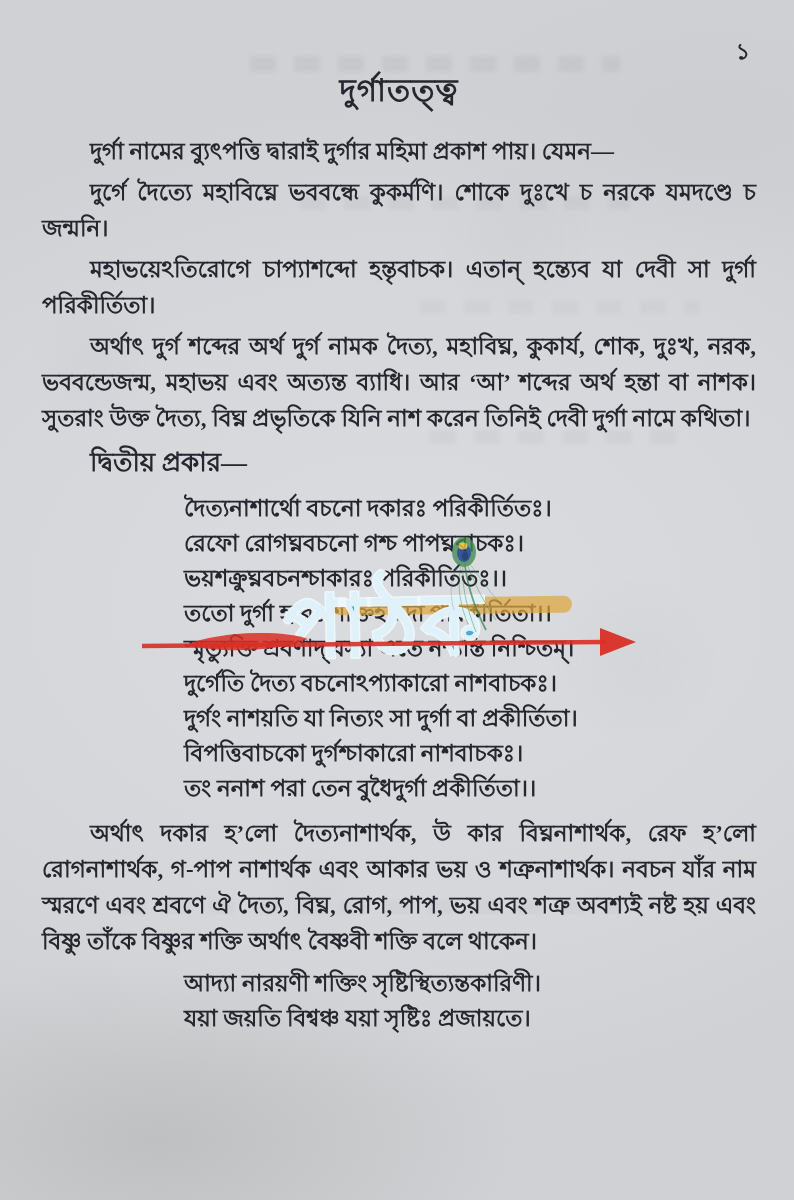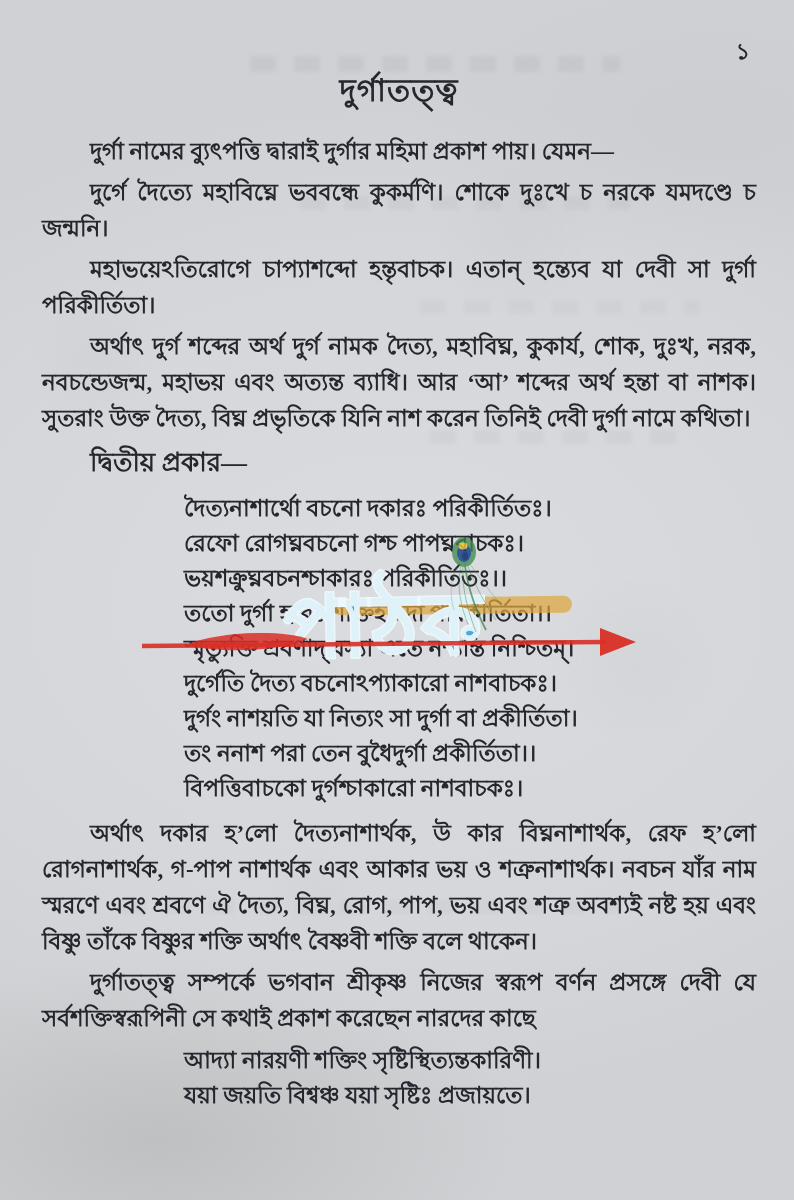--- a/index.html
+++ b/index.html
@@ -71,38 +71,37 @@
   <div class="ghost g5"></div>
 
   <div class="page-num">১</div>
 
   <div class="content">
     <div class="title">দুর্গাতত্ত্ব</div>
 
     <p class="para">দুর্গা নামের ব্যুৎপত্তি দ্বারাই দুর্গার মহিমা প্রকাশ পায়। যেমন—</p>
     <p class="para">দুর্গে দৈত্যে মহাবিঘ্নে ভববন্ধে কুকর্মণি। শোকে দুঃখে চ নরকে যমদণ্ডে চ জন্মনি।</p>
     <p class="para">মহাভয়েঽতিরোগে চাপ্যাশব্দো হন্তৃবাচক। এতান্ হন্ত্যেব যা দেবী সা দুর্গা পরিকীর্তিতা।</p>
-    <p class="para">অর্থাৎ দুর্গ শব্দের অর্থ দুর্গ নামক দৈত্য, মহাবিঘ্ন, কুকার্য, শোক, দুঃখ, নরক, নবচন্ডেজন্ম, মহাভয় এবং অত্যন্ত ব্যাধি। আর ‘আ’ শব্দের অর্থ হন্তা বা নাশক। সুতরাং উক্ত দৈত্য, বিঘ্ন প্রভৃতিকে যিনি নাশ করেন তিনিই দেবী দুর্গা নামে কথিতা।</p>
+    <p class="para">অর্থাৎ দুর্গ শব্দের অর্থ দুর্গ নামক দৈত্য, মহাবিঘ্ন, কুকার্য, শোক, দুঃখ, নরক, ভববন্ডেজন্ম, মহাভয় এবং অত্যন্ত ব্যাধি। আর ‘আ’ শব্দের অর্থ হন্তা বা নাশক। সুতরাং উক্ত দৈত্য, বিঘ্ন প্রভৃতিকে যিনি নাশ করেন তিনিই দেবী দুর্গা নামে কথিতা।</p>
 
     <div class="subheading">দ্বিতীয় প্রকার—</div>
 
     <div class="verse-block">
       <div class="verse-line">দৈত্যনাশার্থো বচনো দকারঃ পরিকীর্তিতঃ।</div>
       <div class="verse-line">রেফো রোগঘ্নবচনো গশ্চ পাপঘ্নবাচকঃ।</div>
       <div class="verse-line">ভয়শক্রুঘ্নবচনশ্চাকারঃ পরিকীর্তিতঃ।।</div>
       <div class="verse-line">ততো দুর্গা হরেঃ শক্তিহরিদা পরিকীর্তিতা।।</div>
       <div class="verse-line">স্মৃত্যুক্তি শ্রবণাদ্ যস্যা এতে নশ্যন্তি নিশ্চিতম্।</div>
       <div class="verse-line">দুর্গেতি দৈত্য বচনোঽপ্যাকারো নাশবাচকঃ।</div>
       <div class="verse-line">দুর্গং নাশয়তি যা নিত্যং সা দুর্গা বা প্রকীর্তিতা।</div>
+      <div class="verse-line">বিপত্তিবাচকো দুর্গশ্চাকারো নাশবাচকঃ।</div>
       <div class="verse-line">তং  ননাশ পরা তেন বুধৈদুর্গা প্রকীর্তিতা।।</div>
-      <div class="verse-line">বিপত্তিবাচকো দুর্গশ্চাকারো নাশবাচকঃ।</div>
     </div>
 
     <p class="para">অর্থাৎ দকার হ’লো দৈত্যনাশার্থক, উ কার বিঘ্ননাশার্থক, রেফ হ’লো রোগনাশার্থক, গ-পাপ নাশার্থক এবং আকার ভয় ও শত্রুনাশার্থক। নবচন যাঁর নাম স্মরণে এবং শ্রবণে ঐ দৈত্য, বিঘ্ন, রোগ, পাপ, ভয় এবং শত্রু অবশ্যই নষ্ট হয় এবং বিষ্ণু তাঁকে বিষ্ণুর শক্তি অর্থাৎ বৈষ্ণবী শক্তি বলে থাকেন।</p>
-    <p class="para">দুর্গাতত্ত্ব সম্পর্কে ভগবান শ্রীকৃষ্ণ নিজের স্বরূপ বর্ণন প্রসঙ্গে দেবী যে সর্বশক্তিস্বরূপিনী সে কথাই প্রকাশ করেছেন নারদের কাছে</p>
 
     <div class="verse-block">
       <div class="verse-line">আদ্যা নারয়ণী শক্তিং সৃষ্টিস্থিত্যন্তকারিণী।</div>
       <div class="verse-line">যয়া জয়তি বিশ্বঞ্চ যয়া সৃষ্টিঃ প্রজায়তে।</div>
     </div>
   </div>
 
   <div class="overlay">
 
     <div class="highlight-bar"></div>

